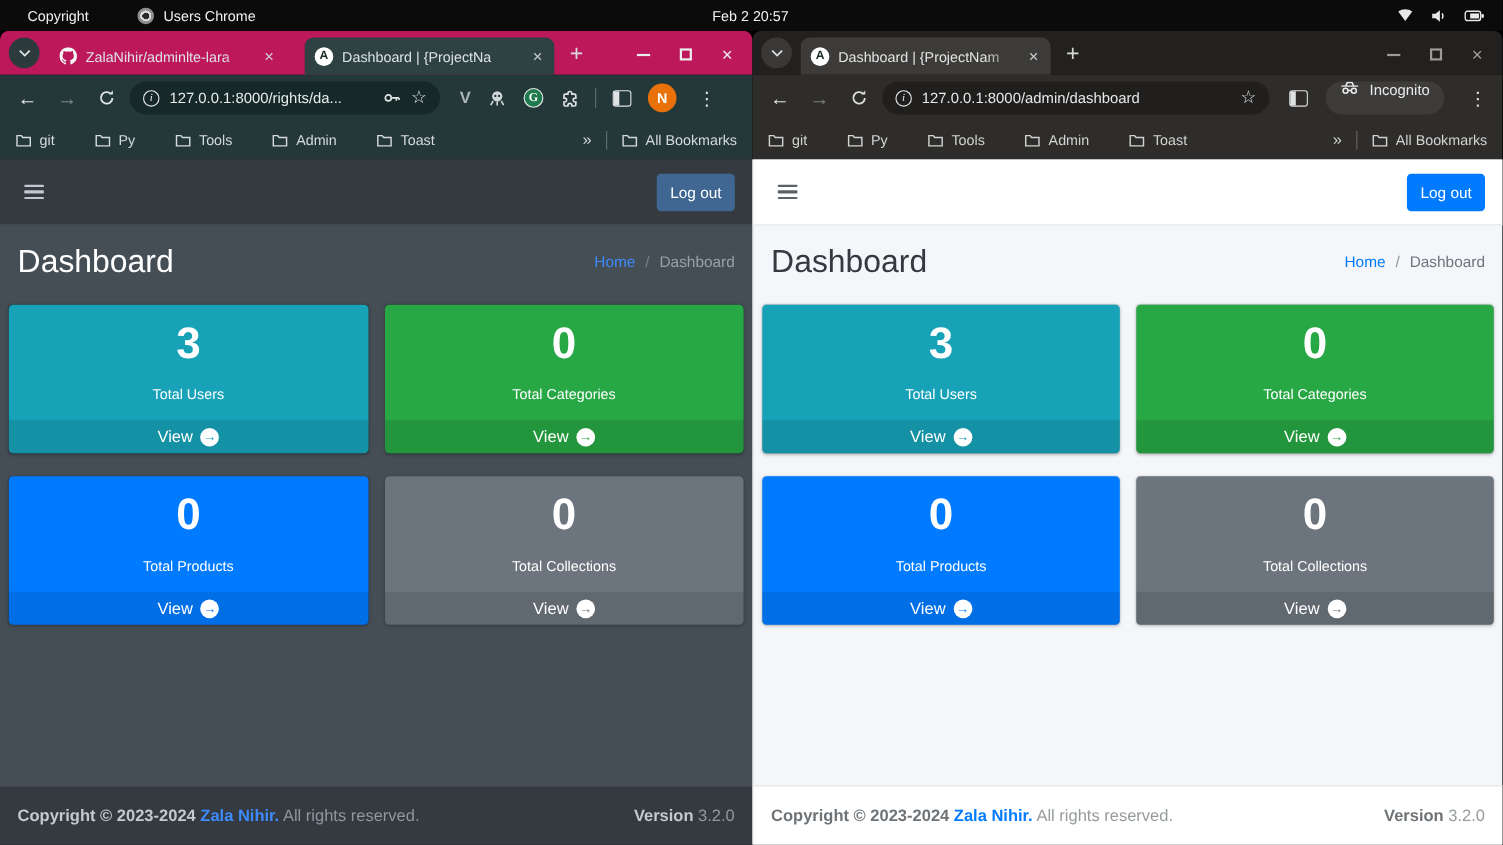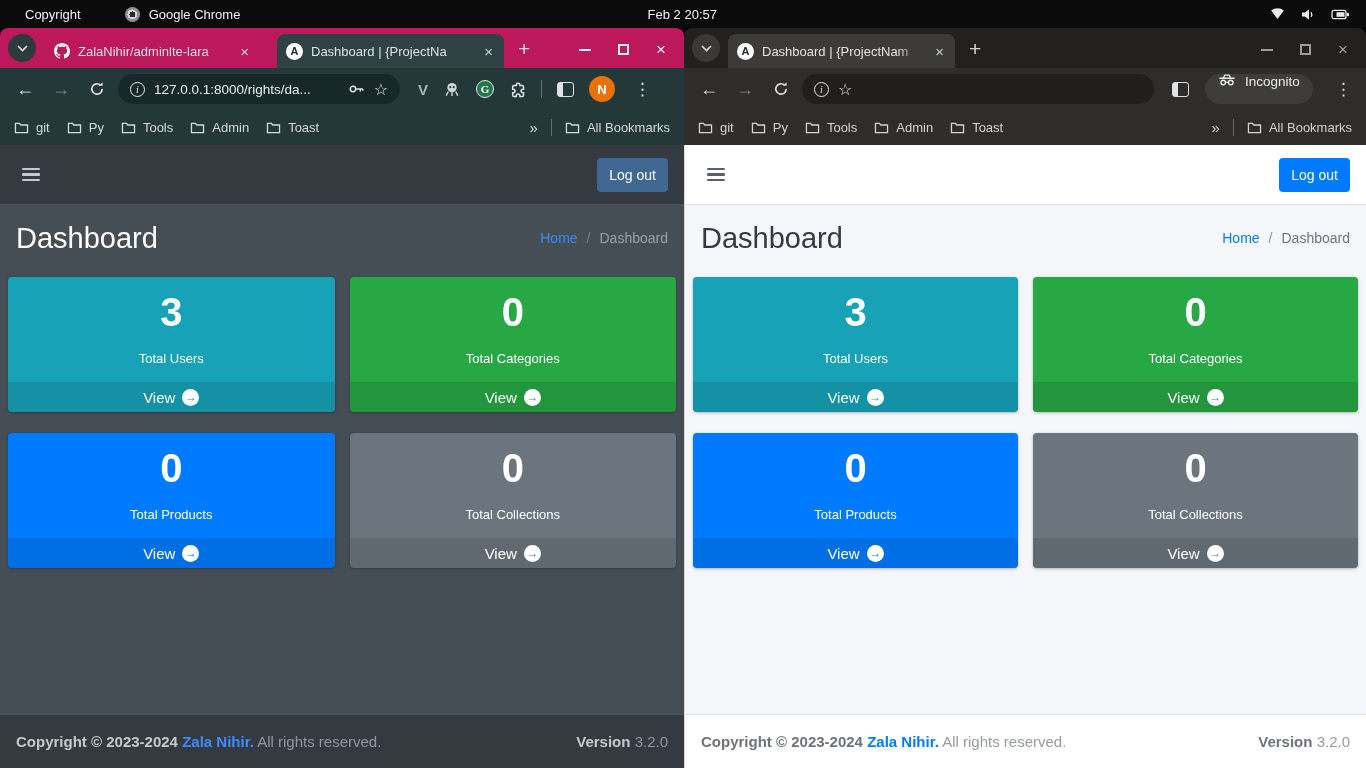--- a/index.html
+++ b/index.html
@@ -69,21 +69,21 @@
   .sidepanel-icon { width:17px; height:15px; border:1.6px solid #dfe3e3; border-radius:3px; position:relative; }
   .win-gray .sidepanel-icon { border-color:#dddddc; }
   .sidepanel-icon::after { content:""; position:absolute; left:0; top:0; bottom:0; width:5px; background:#dfe3e3; }
   .avatar { width:26px; height:26px; border-radius:50%; background:#e8710a; color:#fff; font-weight:bold; font-size:13px; display:flex; align-items:center; justify-content:center; }
   .kebab { font-size:17px; padding:0 4px; }
   .win-dark .kebab { color:#dfe3e3; }
   .win-gray .kebab { color:#dddddc; }
   .incog-badge { height:30px; border-radius:15px; background:#3d3c3b; display:flex; align-items:flex-start; gap:9px; padding:0 13px; color:#e9eaea; font-size:13.5px; flex:none; margin-left:10px; }
 
   
-  .bookmarks { height:35px; display:flex; align-items:center; padding:0 14px; font-size:13px; gap:17px; }
+  .bookmarks { height:35px; display:flex; align-items:center; padding:0 14px; font-size:13px; gap:36px; }
   .win-dark .bookmarks { background:#253839; color:#d5dada; }
   .win-gray .bookmarks { background:#2e2d2c; color:#d3d3d2; }
   .bm-item { display:flex; align-items:center; gap:7px; }
   .bm-right { margin-left:auto; display:flex; align-items:center; gap:13px; }
   .bm-chevrons { font-size:15px; }
   .bm-divider { width:1px; height:17px; background:rgba(255,255,255,.28); }
 
   
   .page { flex:1; display:flex; flex-direction:column; min-height:0; }
   .page-dark { background:#454d55; }
@@ -126,21 +126,21 @@
   svg { display:block; }
 </style>
 </head>
 <body>
 
 <div class="system-bar">
   <div class="sys-left">
     <span>Copyright</span>
     <span class="chrome-ind">
       <span class="chrome-logo"></span>
-      <span>Google Chrome</span>
+      <span>Users Chrome</span>
     </span>
   </div>
   <span class="sys-clock">Feb 2 20:57</span>
   <div class="sys-right">
     <svg width="15" height="12" viewBox="0 0 16 12">
         <path d="M1.2 2.2a11.5 11.5 0 0 1 13.6 0L8 11.4z" fill="#e8e8e8"></path>
       </svg>
     <svg width="16" height="13" viewBox="0 0 16 12">
         <path d="M2 4h3l4-3.2v10.4L5 8H2z" fill="#e8e8e8"></path>
         <path d="M11 3.6a4.4 4.4 0 0 1 0 4.8" stroke="#e8e8e8" stroke-width="1.3" fill="none"></path>
@@ -366,20 +366,21 @@
       <span class="nav-btn">←</span>
       <span class="nav-btn disabled">→</span>
       <span class="nav-btn">
         <svg width="16" height="16" viewBox="0 0 16 16">
             <path d="M13.2 8A5.2 5.2 0 1 1 11.6 4.2" fill="none" stroke="currentColor" stroke-width="1.7"></path>
             <path d="M13.6 1.2v3.6h-3.6z" fill="currentColor"></path>
           </svg>
       </span>
       <div class="url-pill">
         <span class="info-icon">i</span>
+        <span class="url-text">127.0.0.1:8000/admin/dashboard</span>
         <span class="star">☆</span>
       </div>
       <div class="ext-icons">
         <span class="sidepanel-icon"></span>
       </div>
       <div class="incog-badge">
         <svg width="18" height="12" viewBox="0 0 20 13">
             <path d="M1.5 4.6h17M6 4.3 7.6 1h4.8L14 4.3" fill="none" stroke="#e9eaea" stroke-width="1.5"></path>
             <circle cx="5.8" cy="9.3" r="2.5" fill="none" stroke="#e9eaea" stroke-width="1.5"></circle>
             <circle cx="14.2" cy="9.3" r="2.5" fill="none" stroke="#e9eaea" stroke-width="1.5"></circle>

